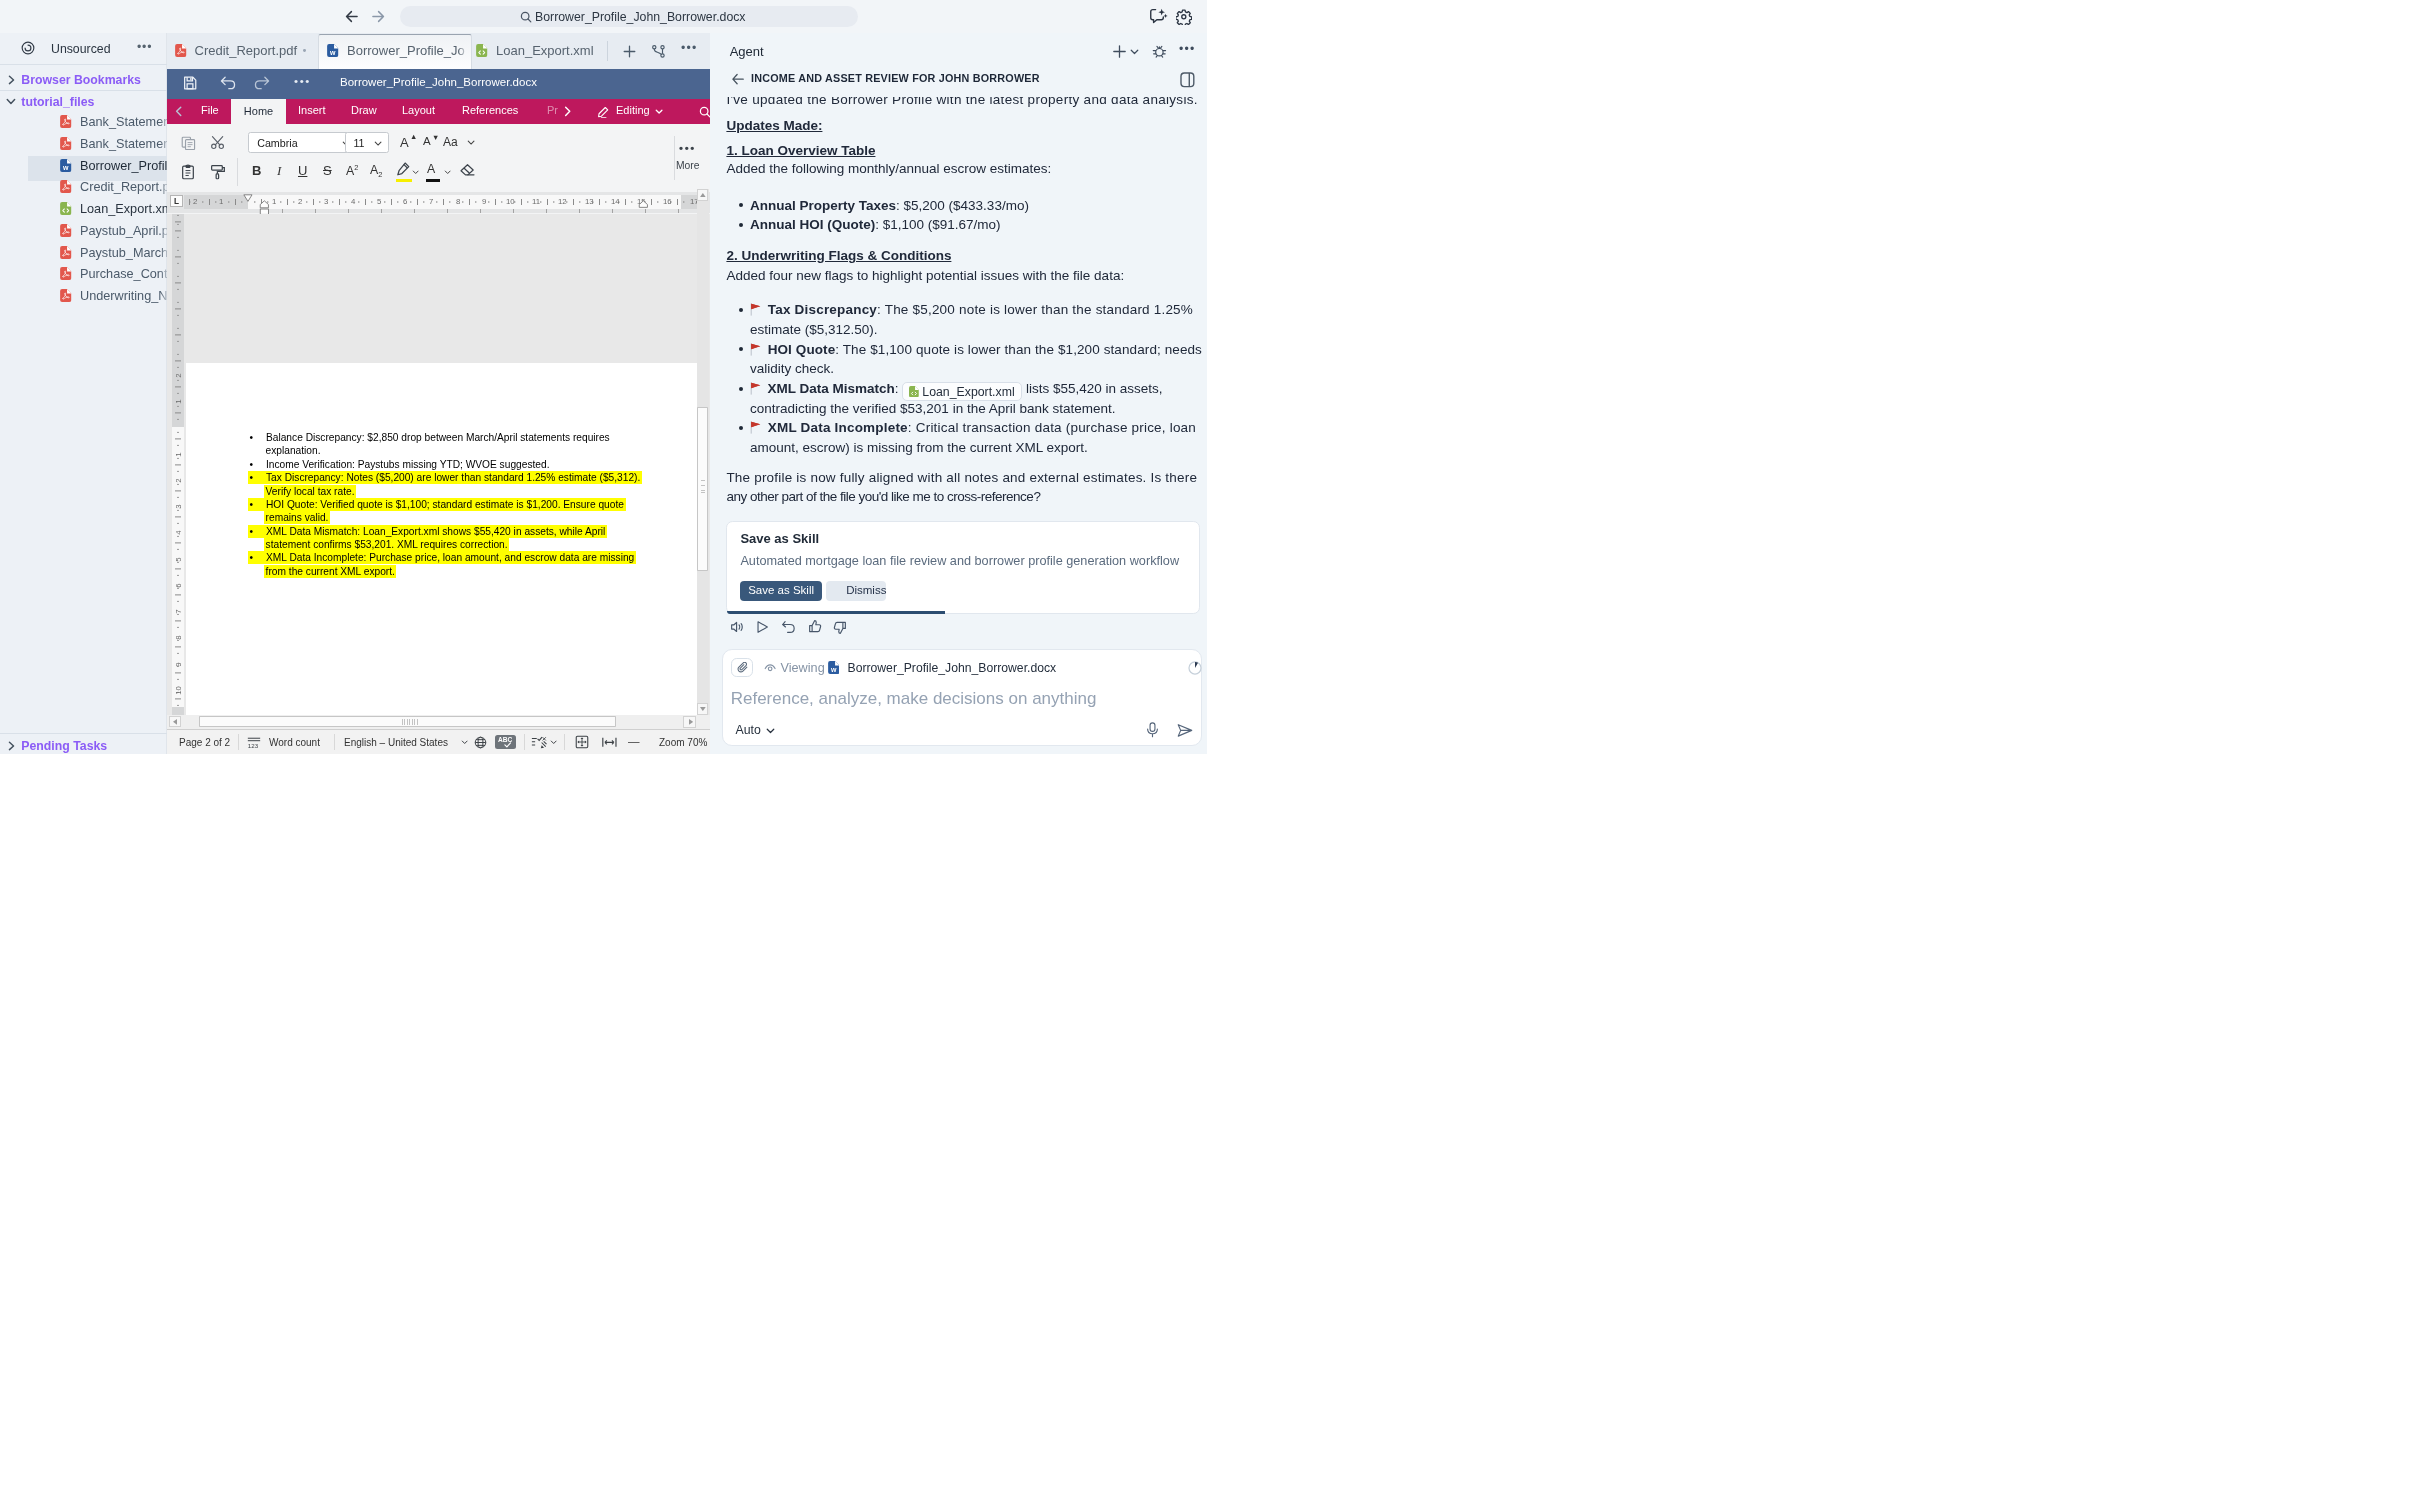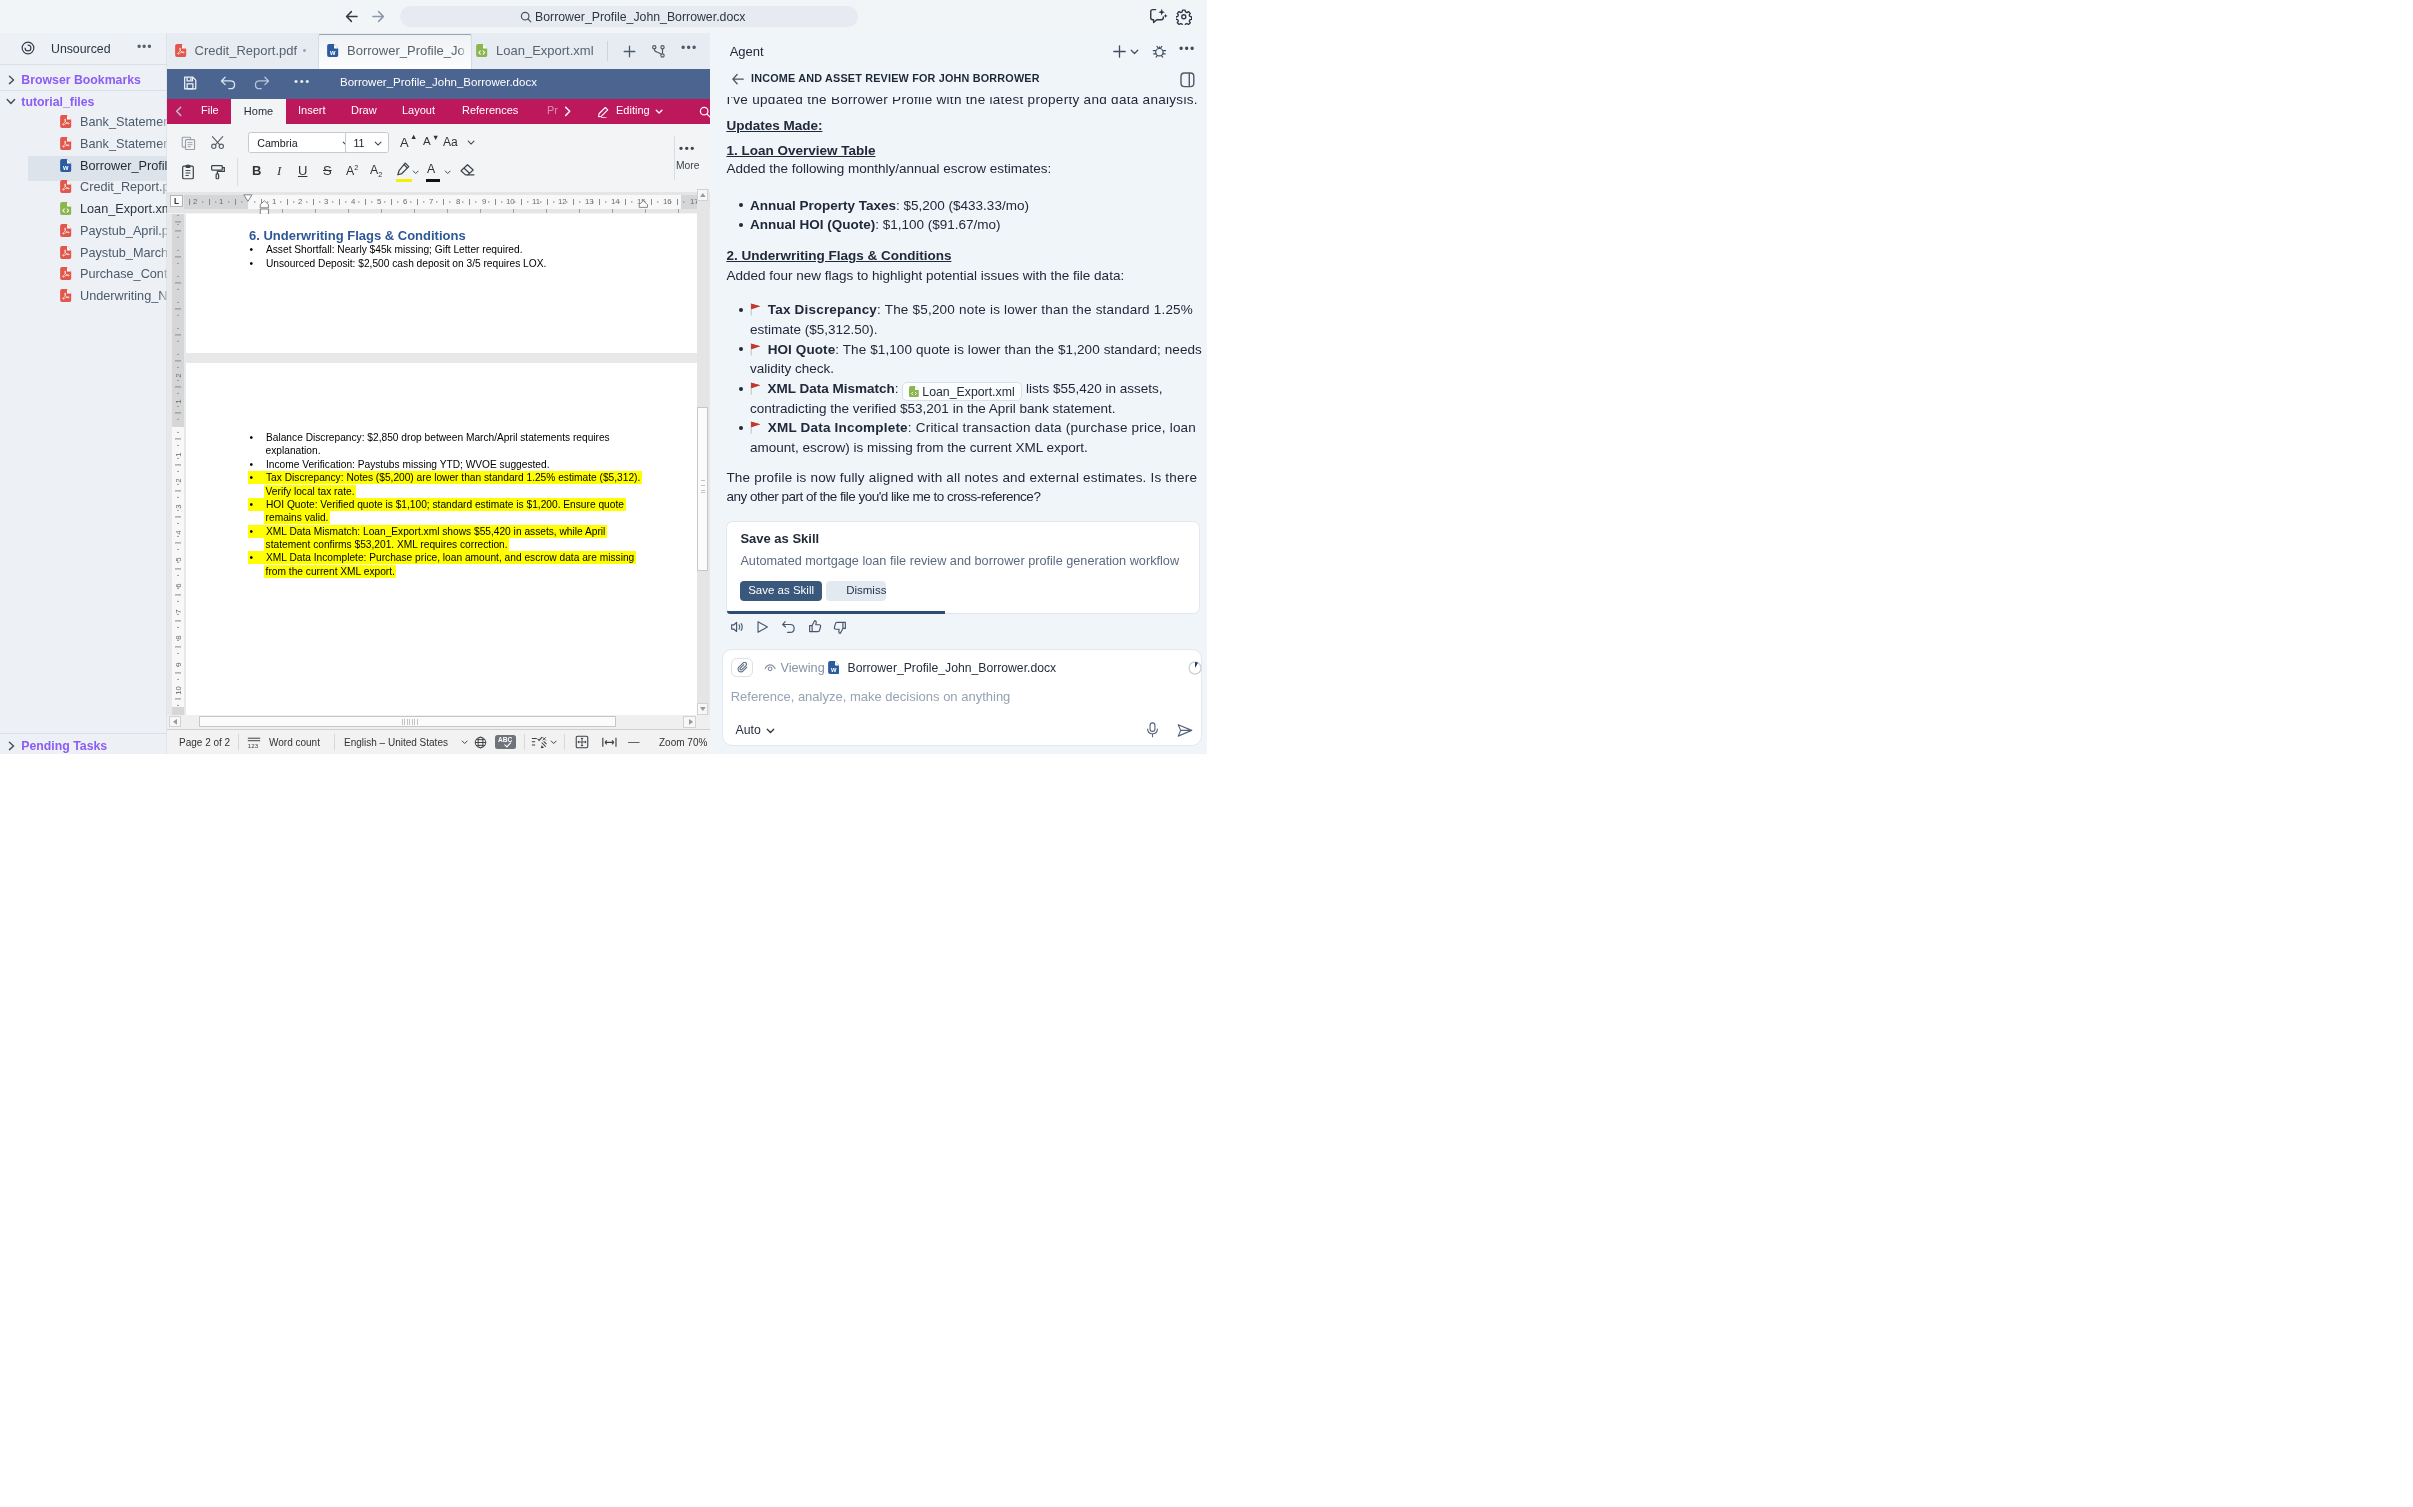--- a/index.html
+++ b/index.html
@@ -395,25 +395,20 @@
         <span class="vnum" style="top:236px">1</span>
           <span class="vnum" style="top:262px">2</span>
           <span class="vnum" style="top:288px">3</span>
           <span class="vnum" style="top:314px">4</span>
           <span class="vnum" style="top:341px">5</span>
           <span class="vnum" style="top:367px">6</span>
           <span class="vnum" style="top:393px">7</span>
           <span class="vnum" style="top:419px">8</span>
           <span class="vnum" style="top:446px">9</span>
           <span class="vnum" style="top:472px">10</span>
-      </div>
-      <div class="page" style="top:0.4px;height:139px">
-        <div class="abs" style="left:63px;top:14px;font-size:13px;font-weight:bold;color:#2e5795">6. Underwriting Flags &amp; Conditions</div>
-        <div class="docline" style="left:62px;top:29px"><i class="b">•</i>Asset Shortfall: Nearly $45k missing; Gift Letter required.</div>
-        <div class="docline" style="left:62px;top:43px"><i class="b">•</i>Unsourced Deposit: $2,500 cash deposit on 3/5 requires LOX.</div>
       </div>
       <div class="page" style="top:149px;height:353px">
         <div class="docline" style="left:62px;top:68px"><i class="b">•</i>Balance Discrepancy: $2,850 drop between March/April statements requires</div>
         <div class="docline" style="left:78px;top:81px">explanation.</div>
         <div class="docline" style="left:62px;top:95px"><i class="b">•</i>Income Verification: Paystubs missing YTD; WVOE suggested.</div>
         <div class="docline hl" style="left:62px;top:108px"><i class="b">•</i>Tax Discrepancy: Notes ($5,200) are lower than standard 1.25% estimate ($5,312).</div>
         <div class="docline hl" style="left:78px;top:122px">Verify local tax rate.</div>
         <div class="docline hl" style="left:62px;top:135px"><i class="b">•</i>HOI Quote: Verified quote is $1,100; standard estimate is $1,200. Ensure quote</div>
         <div class="docline hl" style="left:78px;top:148px">remains valid.</div>
         <div class="docline hl" style="left:62px;top:162px"><i class="b">•</i>XML Data Mismatch: Loan_Export.xml shows $55,420 in assets, while April</div>
@@ -602,21 +597,21 @@
         </svg>
       <div class="abs" style="left:58px;top:10.7px;font-size:12.7px;color:#8593a5">Viewing</div>
       <svg class="abs" style="left:105px;top:10.7px" width="11.5" height="13" viewBox="0 0 14 16">
           <use href="#docic"></use>
         </svg>
       <div class="abs" style="left:125px;top:11px;font-size:12.2px;color:#242e3c">Borrower_Profile_John_Borrower.docx</div>
       <svg class="abs" style="left:465px;top:10.7px" width="14" height="14" viewBox="0 0 17 17">
           <circle cx="8.5" cy="8.5" r="7.3" stroke="#c6d0da" stroke-width="1.5" fill="none"></circle>
           <path d="M8.5 8.5 L8.5 1.2 A7.3 7.3 0 0 1 12.2 2.2 Z" fill="#2b3950"></path>
         </svg>
-      <div class="abs" style="left:8.2px;top:39px;font-size:13px;color:#95a2b3">Reference, analyze, make decisions on anything</div>
+      <div class="abs" style="left:8.2px;top:39px;font-size:17px;color:#95a2b3">Reference, analyze, make decisions on anything</div>
       <div class="abs" style="left:13px;top:73px;font-size:12.3px;color:#27313e">Auto</div>
       <svg class="abs" style="left:43px;top:78px" width="9" height="6.6" viewBox="0 0 11 8">
           <path d="M1.5 1.5 L5.5 5.5 L9.5 1.5" stroke="#27313e" stroke-width="1.5" fill="none" stroke-linecap="round" stroke-linejoin="round"></path>
         </svg>
       <svg class="abs" style="left:423px;top:72px" width="13" height="15.6" viewBox="0 0 16 19">
           <rect x="5" y="1" width="6" height="10.5" rx="3" stroke="#55657a" stroke-width="1.4" fill="none"></rect>
           <path d="M2 8.5 C2 12 4.5 14.3 8 14.3 C11.5 14.3 14 12 14 8.5 M8 14.3 V18" stroke="#55657a" stroke-width="1.4" fill="none" stroke-linecap="round"></path>
         </svg>
       <svg class="abs" style="left:454px;top:73px" width="16.4" height="14.8" viewBox="0 0 20 18">
           <path d="M1.5 2 L18 9 L1.5 16 L4.5 9 Z M4.5 9 H18" stroke="#55657a" stroke-width="1.4" fill="none" stroke-linejoin="round"></path>

